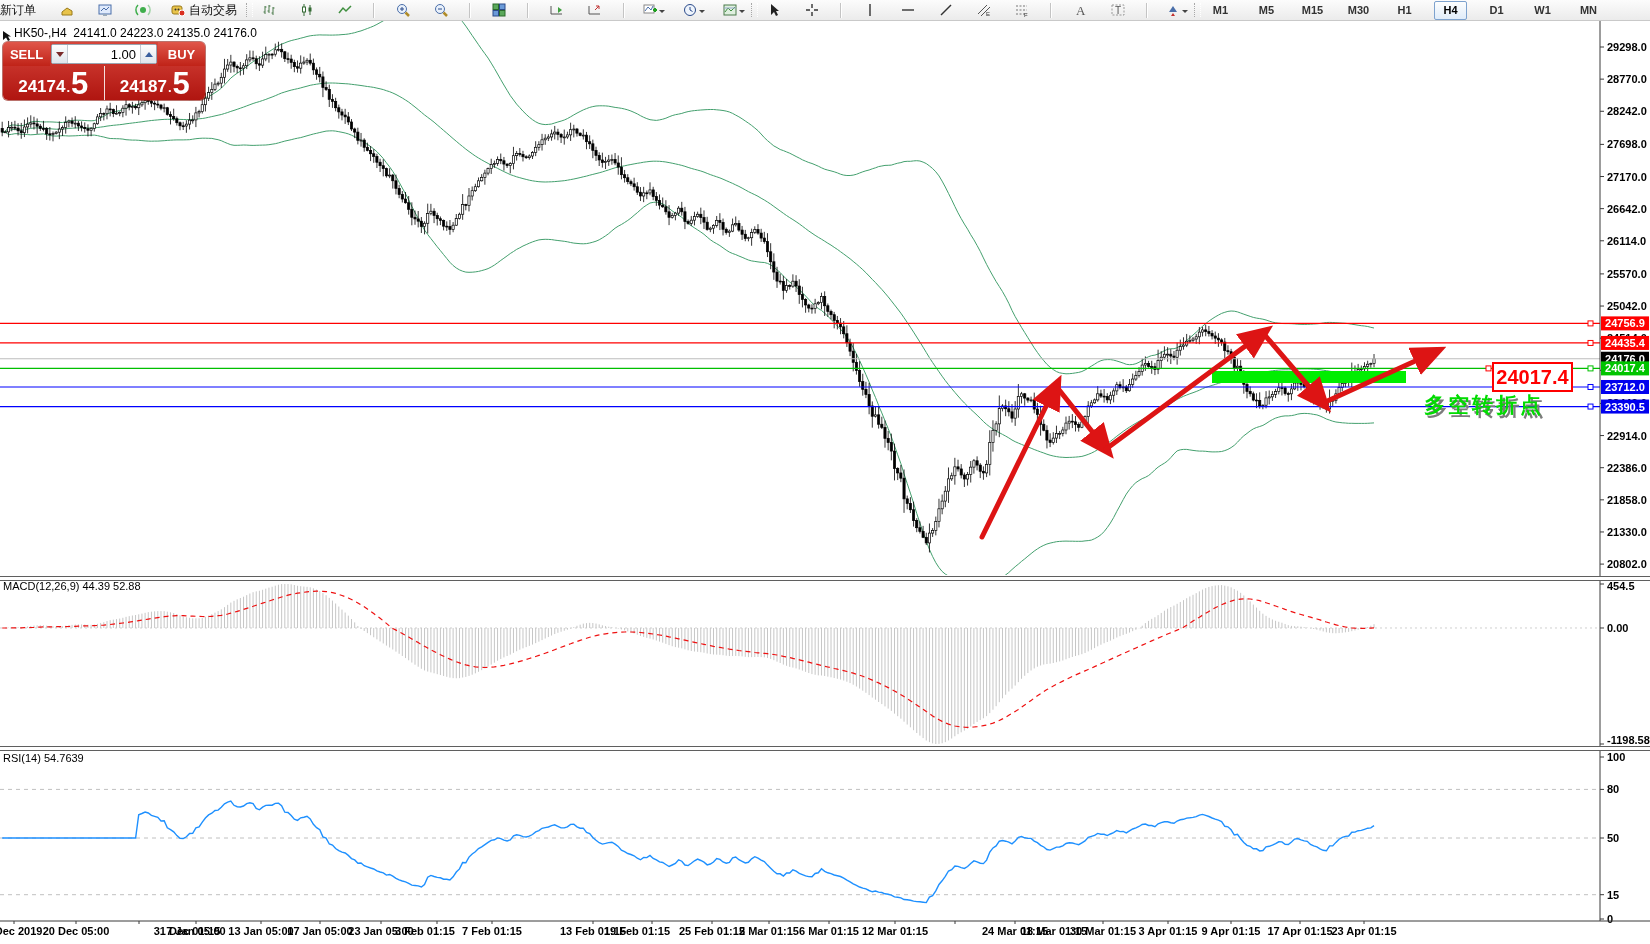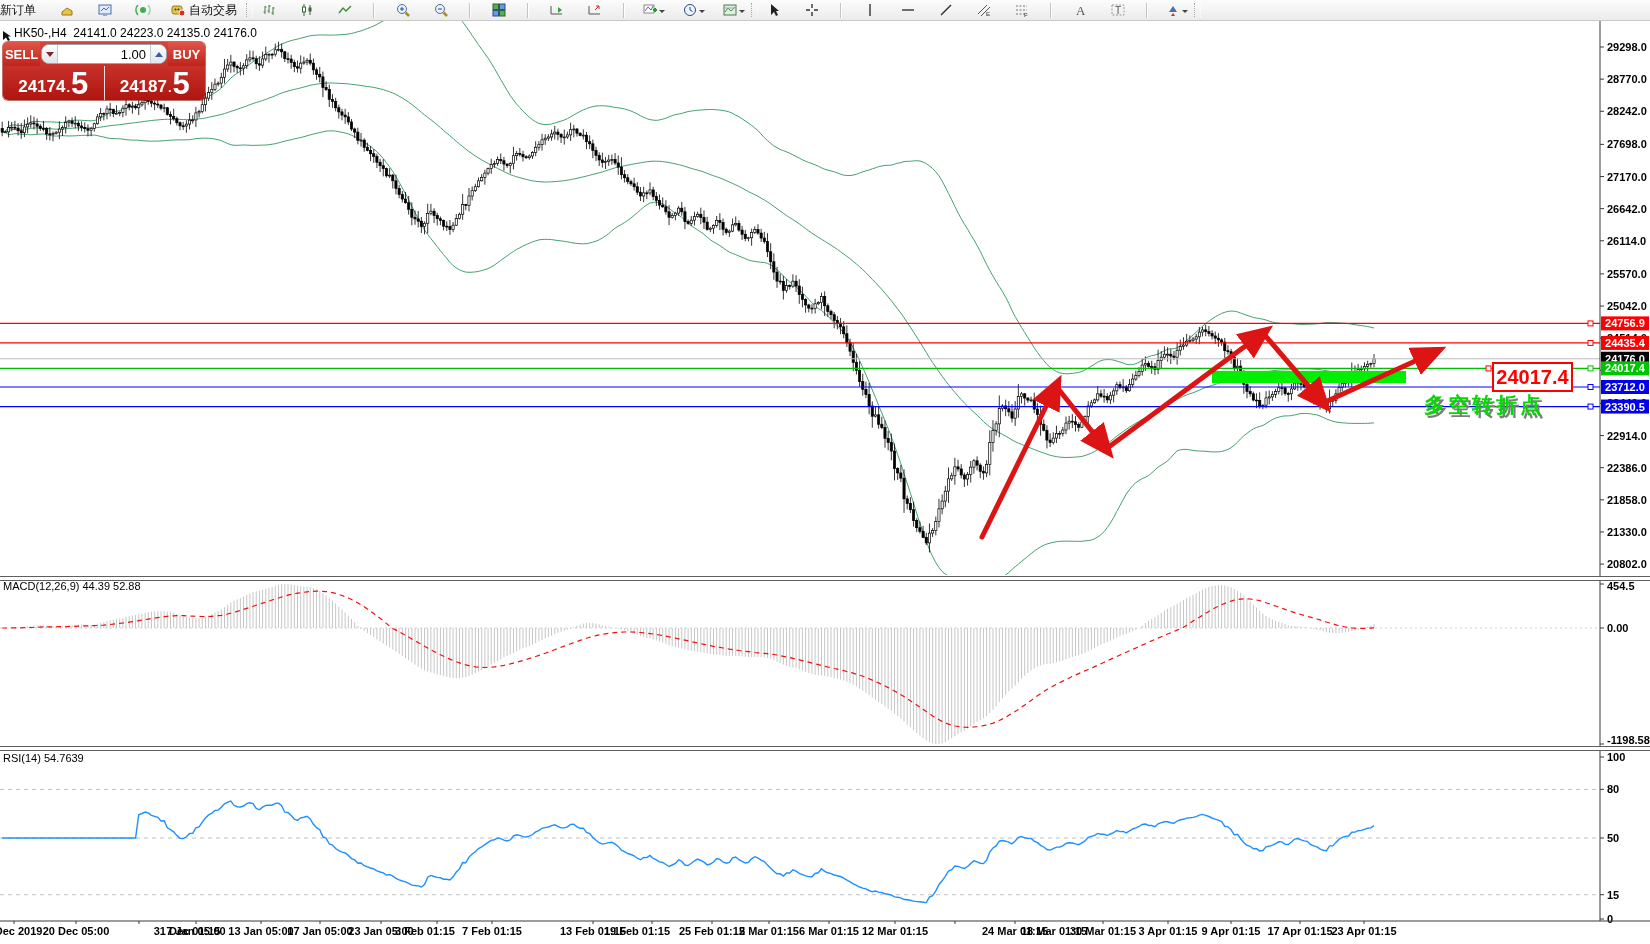--- a/index.html
+++ b/index.html
@@ -22,23 +22,23 @@
   .tf-btn.active{background:linear-gradient(#fdfefe,#e0ecf9);border:1px solid #7da2ce;color:#000;}
   
   #chart-svg{position:absolute;left:0;top:0;z-index:1;}
   .overlay{position:absolute;z-index:10;}
   #symbol-title{left:14px;top:26px;font-size:12px;color:#000;}
   #chart-cursor{left:2px;top:28px;}
   
   #ocp{left:3px;top:42px;width:202px;height:58px;border-radius:5px;overflow:hidden;z-index:20;
        background:linear-gradient(#d6453b,#b01510);box-shadow:0 0 0 1px rgba(140,20,10,.6);}
   #ocp .row1{display:flex;height:24px;align-items:stretch;}
-  .ocp-btn{width:37px;color:#fff;font-size:13px;font-weight:bold;display:flex;align-items:center;justify-content:center;
+  .ocp-btn{width:47px;color:#fff;font-size:13px;font-weight:bold;display:flex;align-items:center;justify-content:center;
            background:linear-gradient(#e0564a,#c02318);}
-  #ocp .vol{flex:1;display:flex;margin:2px 1px;border:1px solid #9aa4b0;background:#fff;border-radius:8px;overflow:hidden;}
+  #ocp .vol{flex:1;display:flex;margin:2px 1px;border:1px solid #9aa4b0;background:#fff;border-radius:2px;overflow:hidden;}
   .spin{width:15px;display:flex;align-items:center;justify-content:center;background:linear-gradient(#fefefe,#dfe5ec);}
   .spin.dn{border-right:1px solid #c3cad2;}
   .spin.up{border-left:1px solid #c3cad2;}
   .tri-dn{width:0;height:0;border:4px solid transparent;border-top:5px solid #7a2a2a;margin-top:4px;}
   .tri-up{width:0;height:0;border:4px solid transparent;border-bottom:5px solid #3a5f9e;margin-bottom:4px;}
   #vol-input{flex:1;border:0;outline:0;font:13px "Liberation Sans",sans-serif;text-align:right;padding:0 4px 0 0;min-width:0;}
   #ocp .row2{display:flex;height:34px;justify-content:space-between;}
   .px-half{flex:1;display:flex;align-items:flex-end;justify-content:center;padding-bottom:1px;color:#fff;}
   .px-half.l{border-right:1px solid rgba(255,255,255,.85);}
   .px-int{font-size:17px;font-weight:bold;line-height:24px;}
@@ -294,20 +294,31 @@
           <svg width="16" height="16">
             <path d="M4 10 L8 4 L12 10 Z" fill="#4a6ea9"></path>
             <path d="M6 14 L10 14 L8 11 Z" fill="#c03030"></path>
           </svg>
         </span>
       <span class="caret"></span>
     </div>
   </div>
 
   <div class="grip"></div>
+  <div class="tb-group" id="tf-group">
+      <div class="tf-btn">M1</div>
+      <div class="tf-btn">M5</div>
+      <div class="tf-btn">M15</div>
+      <div class="tf-btn">M30</div>
+      <div class="tf-btn">H1</div>
+      <div class="tf-btn active">H4</div>
+      <div class="tf-btn">D1</div>
+      <div class="tf-btn">W1</div>
+      <div class="tf-btn">MN</div>
+    </div>
 </div>
 
 <svg id="chart-svg" width="1650" height="944">
     <defs>
       <marker id="ah" markerWidth="7" markerHeight="7" refX="4.5" refY="3" orient="auto">
         <path d="M0,0 L7,3 L0,6 Z" fill="#dd1414"></path>
       </marker>
       <clipPath id="clipMain">
         <rect x="0" y="21" width="1600" height="554"></rect>
       </clipPath>

